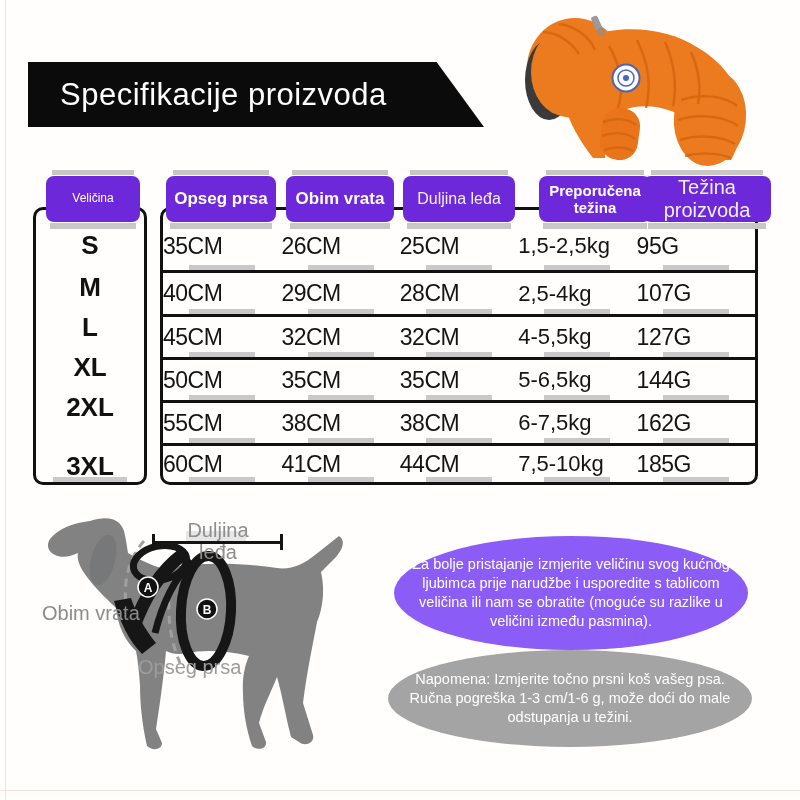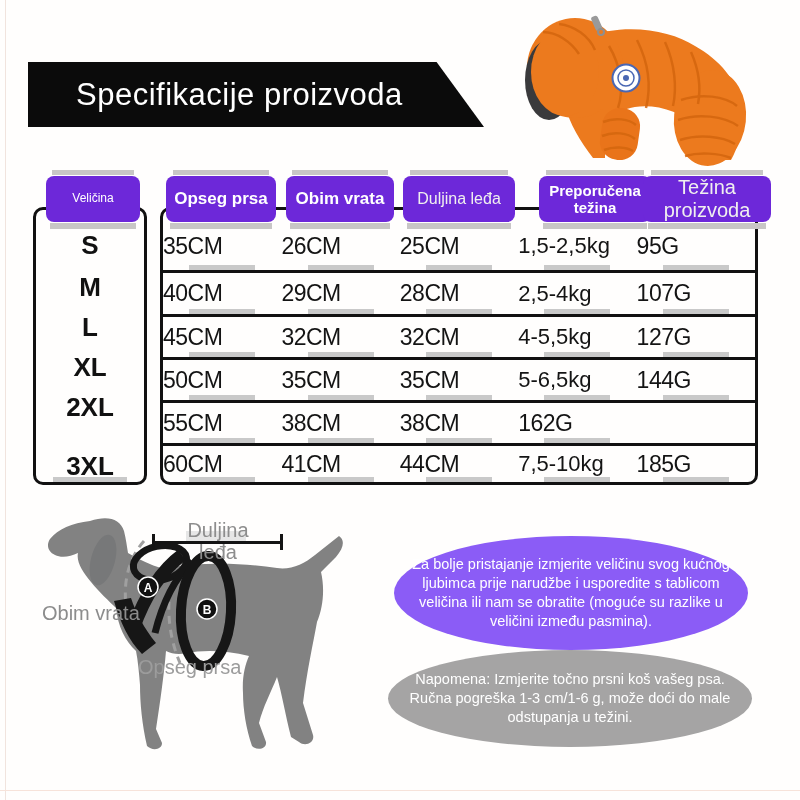--- a/index.html
+++ b/index.html
@@ -6,21 +6,21 @@
   *{box-sizing:border-box;}
   .page{position:relative;width:800px;height:800px;background:#fffefd;overflow:hidden;
         font-family:"Liberation Sans", sans-serif;}
   .edge-left{position:absolute;left:5px;top:0;width:1px;height:800px;background:#f1e4de;}
   .edge-bottom{position:absolute;left:0;top:790px;width:800px;height:1px;background:#f7e3da;}
 
   
   .banner{position:absolute;left:28px;top:62px;width:456px;height:65px;background:#0b0b0b;
           clip-path:polygon(0 0,89.6% 0,100% 100%,0 100%);
           display:flex;align-items:center;}
-  .banner span{color:#ffffff;font-size:31px;font-weight:500;letter-spacing:.5px;padding-left:48px;white-space:nowrap;}
+  .banner span{color:#ffffff;font-size:31px;font-weight:500;letter-spacing:.5px;padding-left:32px;white-space:nowrap;}
 
   
   .jacket{position:absolute;left:505px;top:8px;width:290px;height:165px;}
 
   
   .size-rect{position:absolute;left:33px;top:207px;width:114px;height:278px;
              border:3px solid #111111;border-radius:10px;display:flex;flex-direction:column;}
   .size-item{display:flex;align-items:center;justify-content:center;
              font-size:26px;font-weight:700;color:#111;position:relative;}
   .size-item.r0{height:60px;padding-top:14px;}
@@ -205,20 +205,23 @@
     <div class="mrow r4">
       <div class="mcell">
           <span>55CM</span>
         </div>
       <div class="mcell">
           <span>38CM</span>
         </div>
       <div class="mcell">
           <span>38CM</span>
         </div>
+      <div class="mcell kg">
+          <span>6-7,5kg</span>
+        </div>
       <div class="mcell">
           <span>162G</span>
         </div>
     </div>
     <div class="mrow r5">
       <div class="mcell">
           <span>60CM</span>
         </div>
       <div class="mcell">
           <span>41CM</span>

